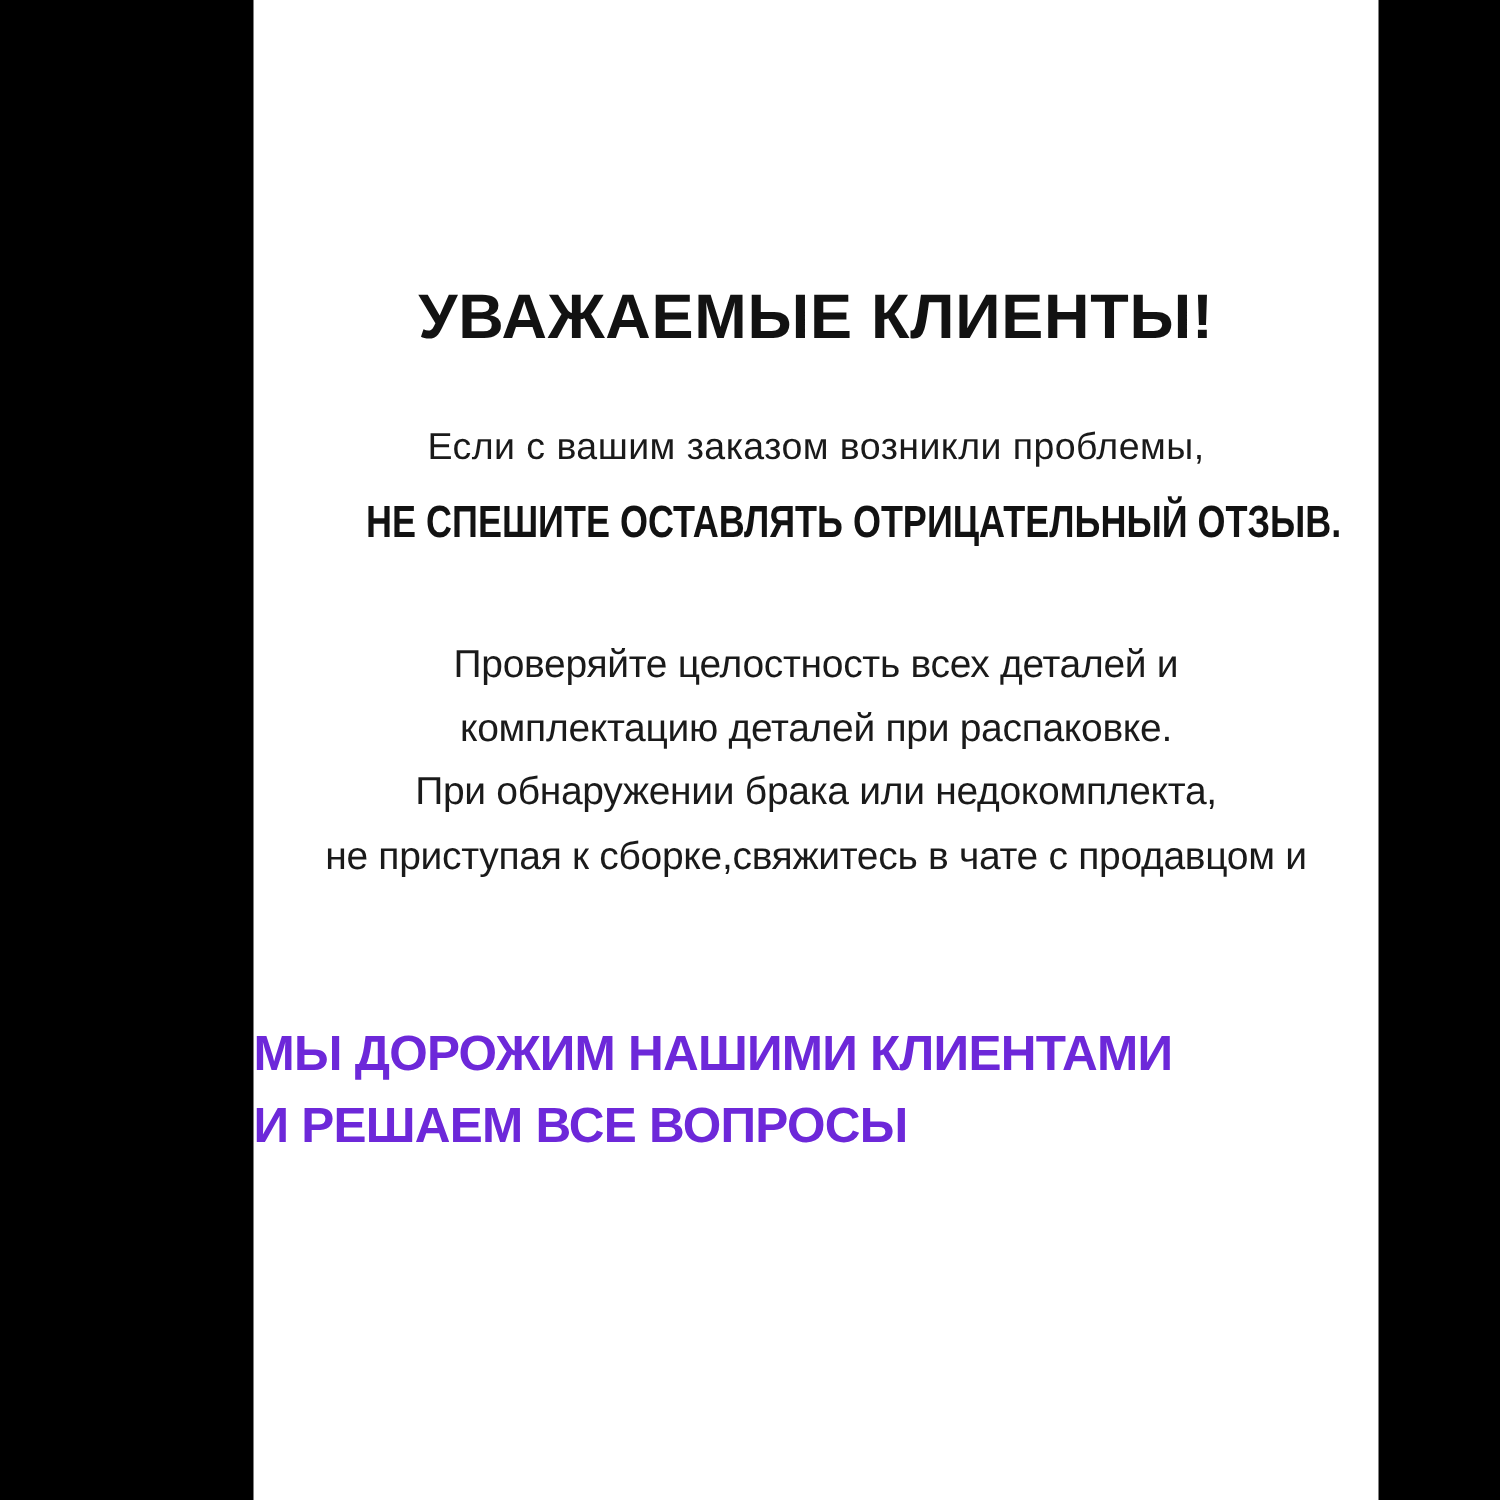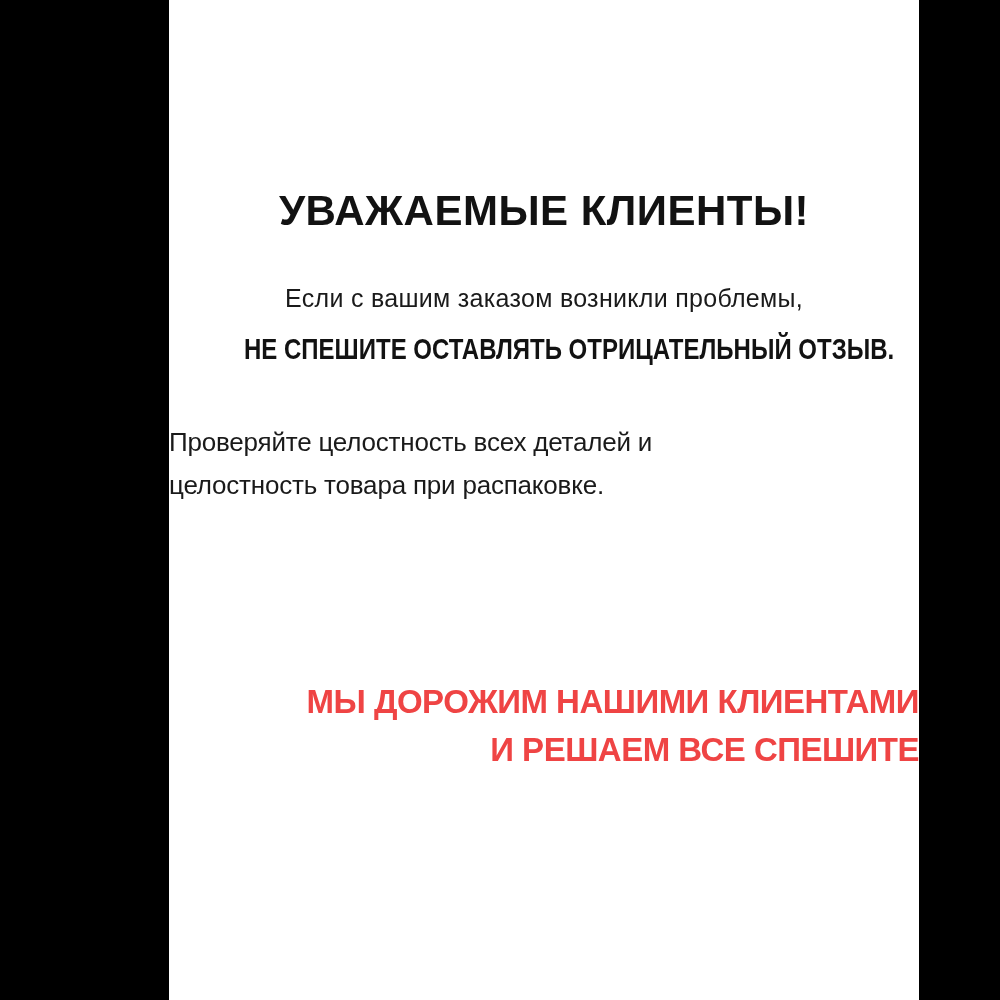--- a/index.html
+++ b/index.html
@@ -51,57 +51,59 @@
     font-size: 30px;
     font-weight: 700;
     transform: scaleX(0.8);
     transform-origin: 50% 50%;
     color: #121212;
   }
   .instructions {
     position: absolute;
     left: 0; top: 421px;
     width: 100%;
-    text-align: left;
+    text-align: center;
     font-size: 26px;
     font-weight: 400;
     letter-spacing: -0.2px;
     line-height: 42.5px;
     color: var(--text);
   }
   .instructions div { white-space: nowrap; }
   .closing {
     position: absolute;
     left: 0; top: 678px;
     width: 100%;
-    text-align: right;
+    text-align: left;
     font-size: 33px;
     font-weight: 700;
     letter-spacing: -0.5px;
     line-height: 48px;
-    color: #ef4444;
+    color: #6d28d9;
   }
   .closing div { white-space: nowrap; }
 </style>
 </head>
 <body>
 
 <div class="stage">
   <div class="card">
 
     <div class="line title">УВАЖАЕМЫЕ КЛИЕНТЫ!</div>
 
     <div class="line intro-regular">Если с вашим заказом возникли проблемы,</div>
 
     <div class="line intro-bold">НЕ СПЕШИТЕ ОСТАВЛЯТЬ ОТРИЦАТЕЛЬНЫЙ ОТЗЫВ.</div>
 
     <div class="instructions">
       <div>Проверяйте целостность всех деталей и</div>
-      <div>целостность товара при распаковке.</div>
+      <div>комплектацию деталей при распаковке.</div>
+      <div>При обнаружении брака или недокомплекта,</div>
+      <div>не приступая к сборке,свяжитесь в чате с продавцом и</div>
     </div>
 
     <div class="closing">
       <div>МЫ ДОРОЖИМ НАШИМИ КЛИЕНТАМИ</div>
-      <div>И РЕШАЕМ ВСЕ СПЕШИТЕ</div>
+      <div>И РЕШАЕМ ВСЕ ВОПРОСЫ</div>
     </div>
 
   </div>
 </div>
 
 </body></html>

